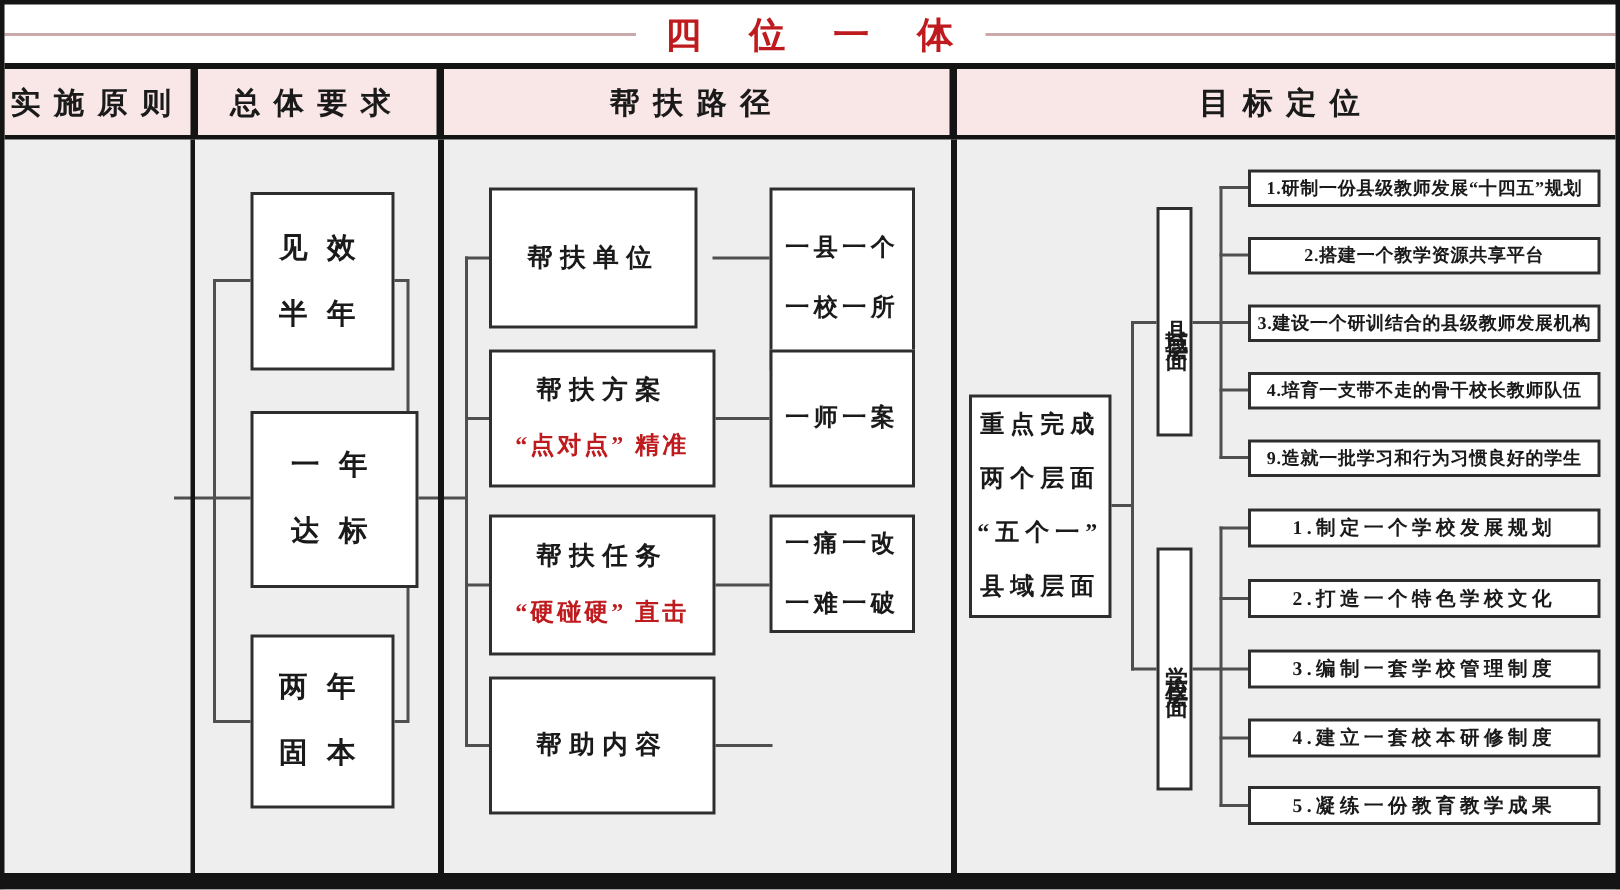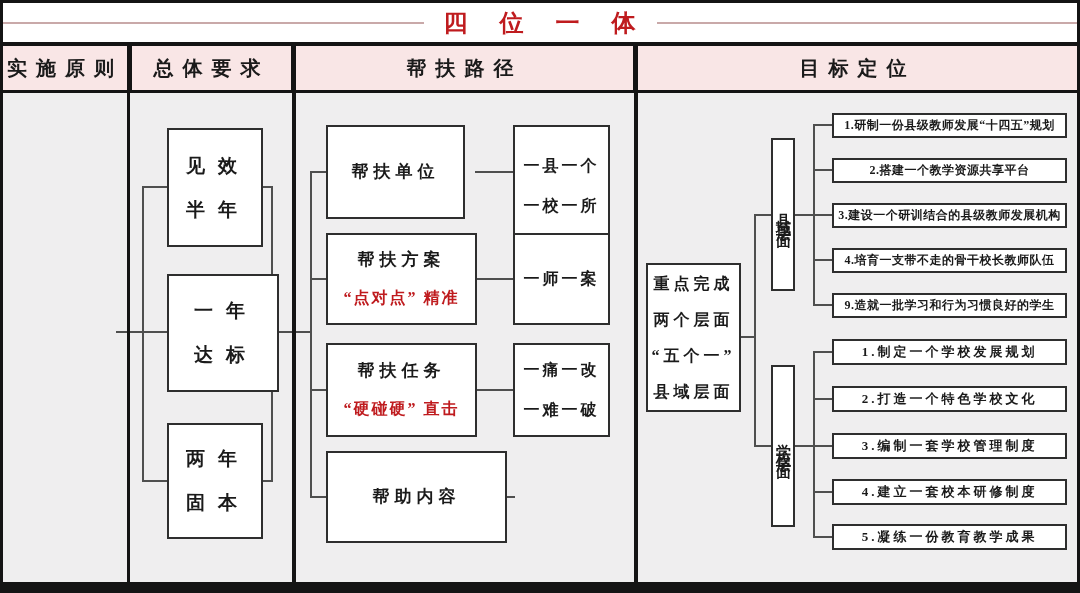--- a/index.html
+++ b/index.html
@@ -126,26 +126,26 @@
     <div class="path-slogan">“点对点” 精准</div>
   </div>
   <div class="box" style="left:513px;top:233px;width:97px;height:92px;">
     <div class="res-line">一师一案</div>
   </div>
 
   <div class="box" style="left:326px;top:343px;width:151px;height:94px;">
     <div class="path-title">帮扶任务</div>
     <div class="path-slogan">“硬碰硬” 直击</div>
   </div>
-  <div class="box" style="left:513px;top:343px;width:97px;height:94px;">
+  <div class="box" style="left:513px;top:343px;width:97px;height:79px;">
     <div class="res-line">一痛一改</div>
     <div class="res-line">一难一破</div>
   </div>
 
-  <div class="box" style="left:326px;top:451px;width:181px;height:92px;">
+  <div class="box" style="left:326px;top:451px;width:151px;height:92px;">
     <div class="path-title">帮助内容</div>
   </div>
 
   <div class="box" style="left:646px;top:263px;width:95px;height:149px;">
     <div class="tgt-line">重点完成</div>
     <div class="tgt-line">两个层面</div>
     <div class="tgt-line">“五个一”</div>
     <div class="tgt-line">县域层面</div>
   </div>
 

